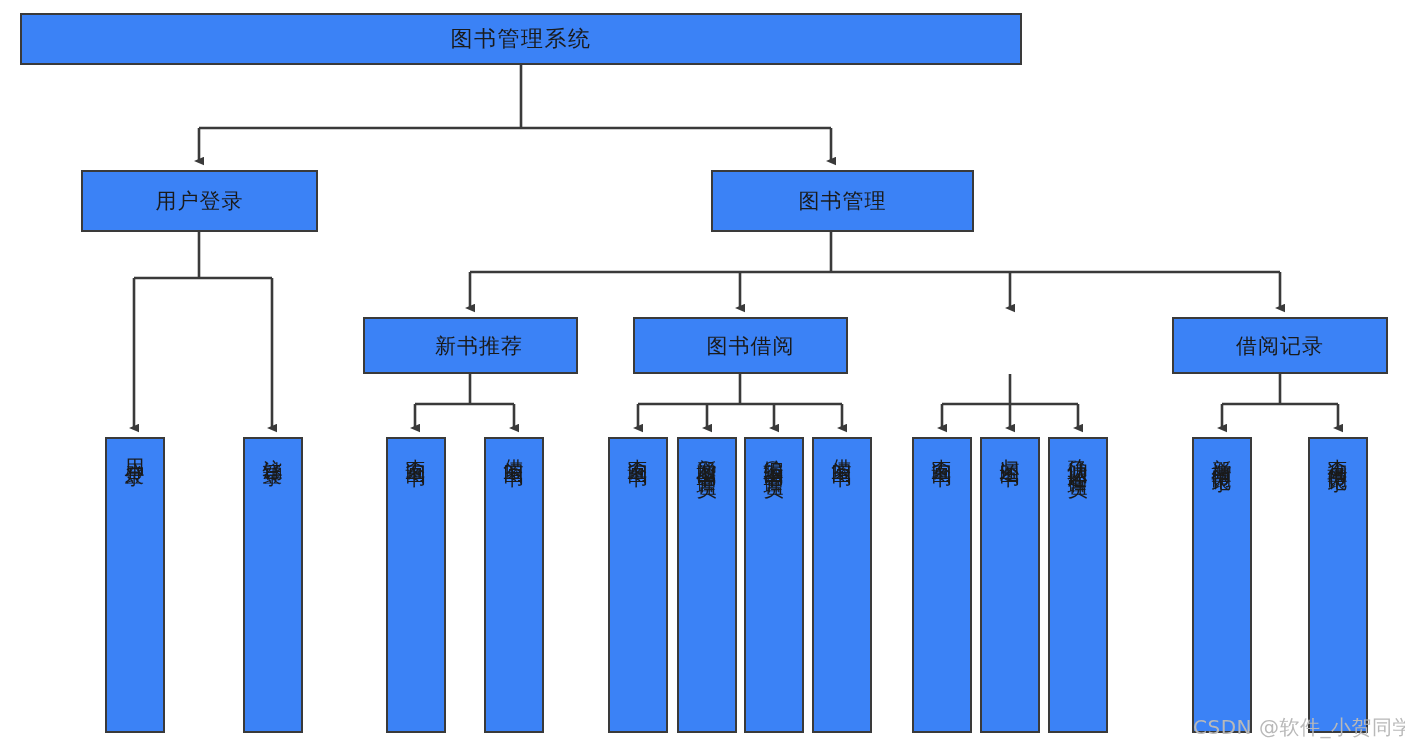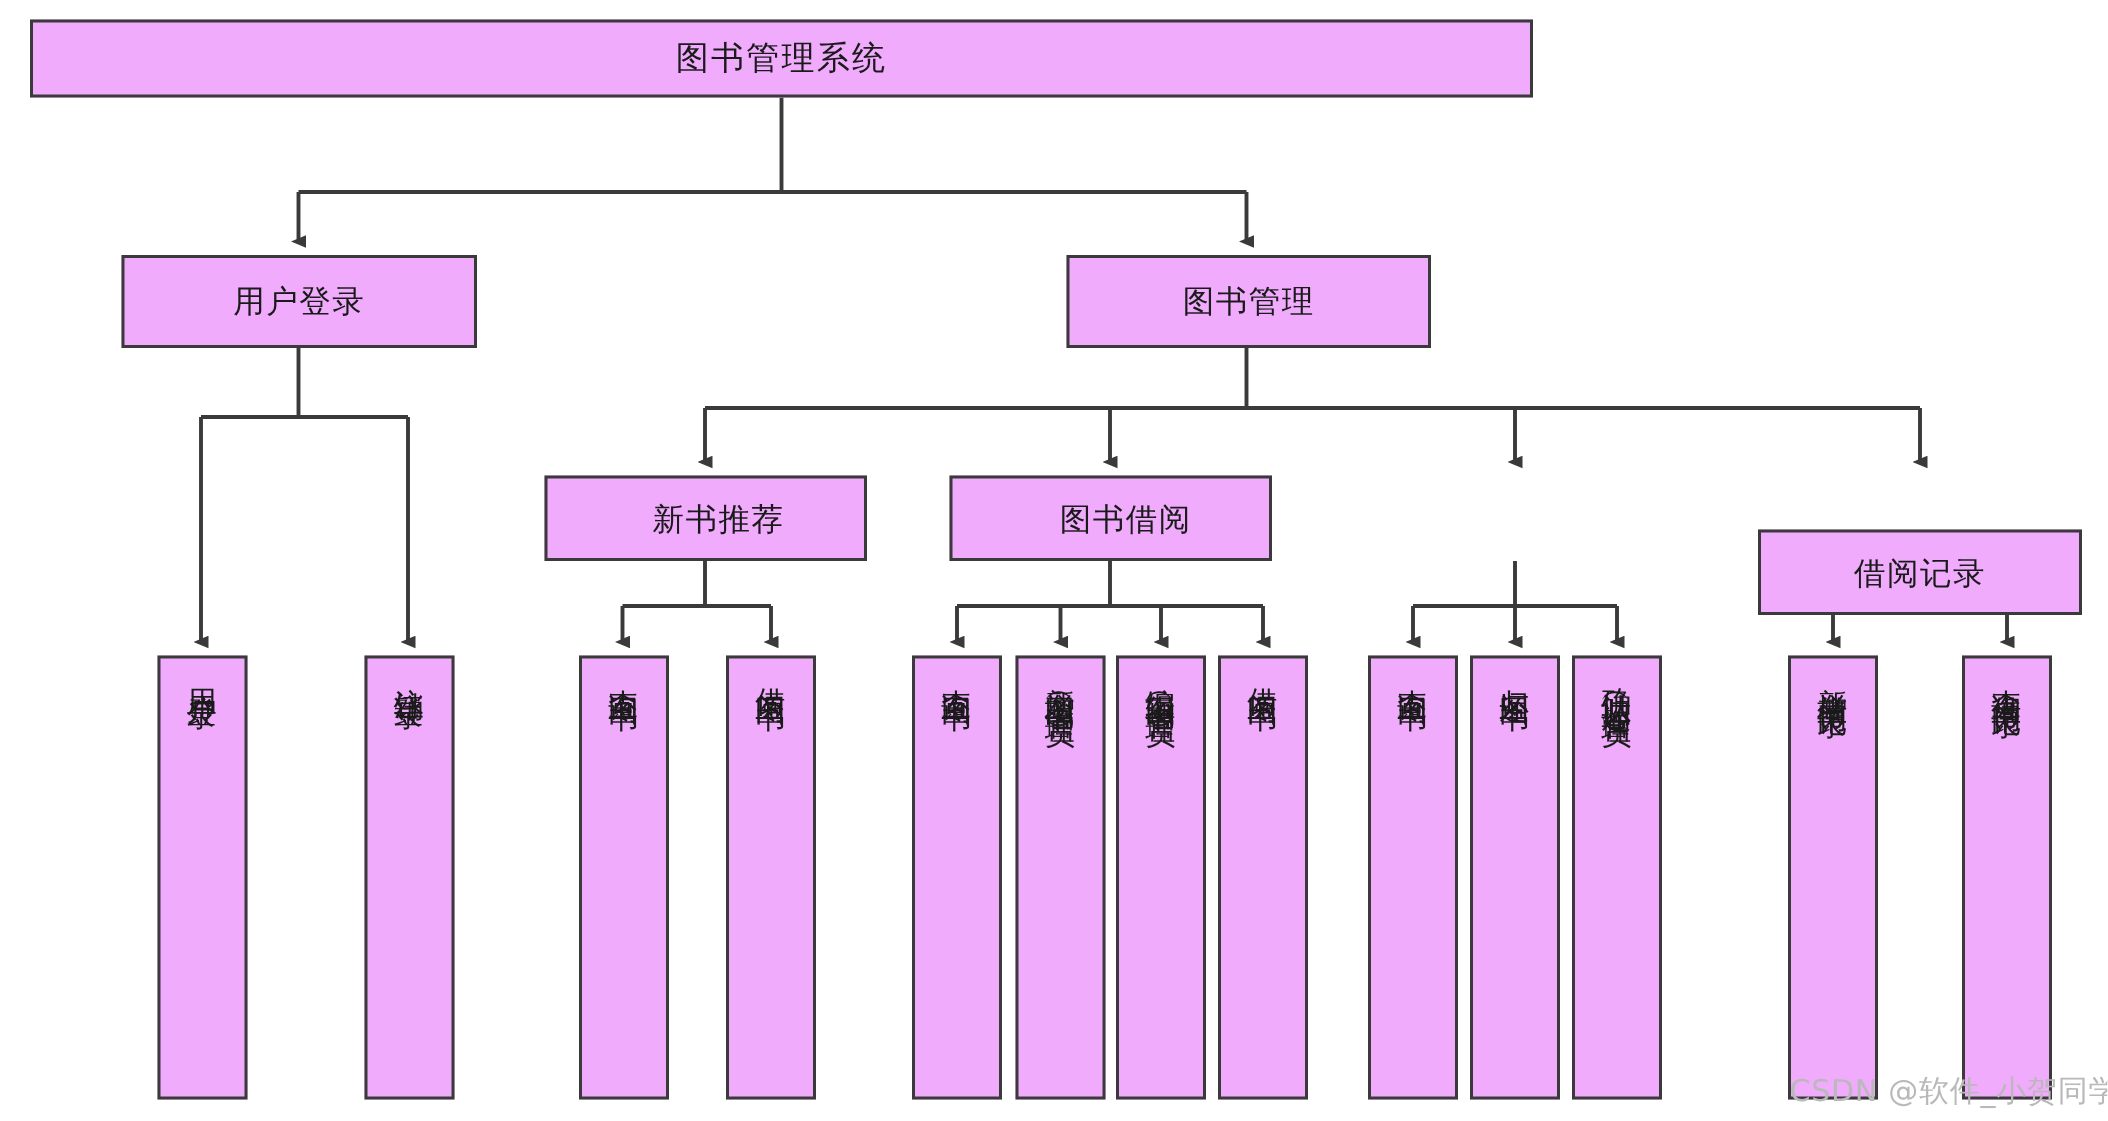--- a/index.html
+++ b/index.html
@@ -22,21 +22,21 @@
     position: absolute;
     left: 0;
     top: 0;
     width: 1405px;
     height: 747px;
   }
   .node {
     position: absolute;
     box-sizing: border-box;
     border: 2px solid #3a3a3a;
-    background: #f0abfc;
+    background: #3b82f6;
     display: flex;
     align-items: center;
     justify-content: center;
     color: #1a1a1a;
     z-index: 2;
   }
   .node.h {
     font-size: 21px;
     letter-spacing: 1px;
   }
@@ -123,31 +123,31 @@
     </g>
   </svg>
 
   <div class="node title" style="left:20px; top:13px; width:1002px; height:52px;">
     <span>图书管理系统</span>
   </div>
 
   <div class="node h" style="left:81px; top:170px; width:237px; height:62px;">
     <span>用户登录</span>
   </div>
-  <div class="node h" style="left:711px; top:170px; width:243px; height:62px;">
+  <div class="node h" style="left:711px; top:170px; width:263px; height:62px;">
     <span>图书管理</span>
   </div>
 
   <div class="node h" style="left:363px; top:317px; width:215px; height:57px;padding-left:17px;">
     <span>新书推荐</span>
   </div>
   <div class="node h" style="left:633px; top:317px; width:215px; height:57px;padding-left:20px;">
     <span>图书借阅</span>
   </div>
-  <div class="node h" style="left:1172px; top:317px; width:216px; height:57px;margin-top:36px;">
+  <div class="node h" style="left:1172px; top:317px; width:216px; height:57px;">
     <span>借阅记录</span>
   </div>
 
   <div class="node v" style="left:105px; top:437px; width:60px; height:296px;">
     <span class="vtext">用户登录</span>
   </div>
   <div class="node v" style="left:243px; top:437px; width:60px; height:296px;">
     <span class="vtext">注销登录</span>
   </div>
 

